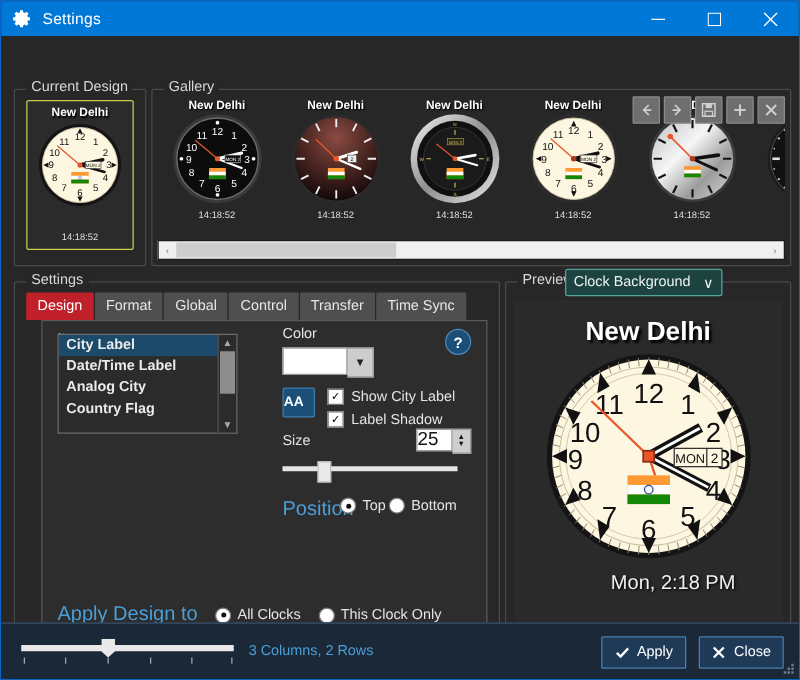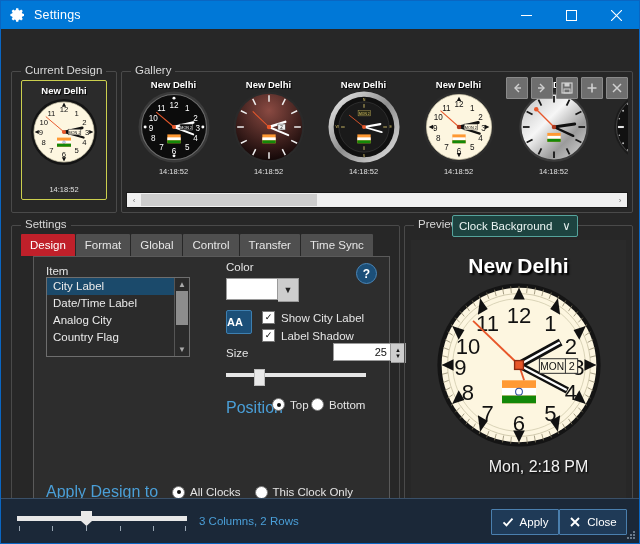--- a/index.html
+++ b/index.html
@@ -48,39 +48,39 @@
   #settings{left:10px;top:196px;width:387px;height:296px;}
   .tabs{position:absolute;left:9px;top:8px;display:flex;gap:1px;text-align:right;}
   .tab{height:22px;padding:0 9px;display:flex;align-items:center;font-size:11.5px;background:#4f4f4f;color:#e6e6e6;border-radius:1px 1px 0 0;}
   .tab.active{background:#c0202a;color:#fff;}
   .tabpanel{position:absolute;left:9px;top:30px;right:9px;bottom:8px;border:1px solid #5a5a5a;background:#2d2d2d;margin-left:12px;}
 
   .lbl{font-size:11.5px;color:#e4e4e4;}
   .lbl-accent{font-size:16px;color:#4a9fd8;}
 
   .item-label{position:absolute;left:12px;top:8px;}
-  .listbox{position:absolute;left:12px;top:20px;width:142px;height:78px;background:#2b2b2b;border:1px solid #6e6e6e;overflow:hidden;}
+  .listbox{position:absolute;left:12px;top:10px;width:142px;height:78px;background:#2b2b2b;border:1px solid #6e6e6e;overflow:hidden;font-weight:bold;}
   .lb-row{height:17px;line-height:17px;padding-left:6px;font-size:11.5px;color:#eaeaea;}
   .lb-row.sel{background:#1b4a6b;}
   .lb-scroll{position:absolute;right:0;top:0;width:14px;height:100%;background:#2b2b2b;border-left:1px solid #555;}
   .lb-sc-arrow{height:13px;display:flex;align-items:center;justify-content:center;color:#aaa;font-size:8px;}
   .lb-sc-thumb{margin:0 1px;height:34px;background:#8d8d8d;}
 
   .color-label{position:absolute;left:192px;top:4px;}
   .color-ctl{position:absolute;left:192px;top:21px;display:flex;}
   .color-swatch{width:50px;height:20px;background:#ffffff;border:1px solid #9a9a9a;}
   .color-arrow{width:20px;height:22px;background:#cdcdcd;border:1px solid #9a9a9a;border-left:none;display:flex;align-items:center;justify-content:center;font-size:9px;color:#222;}
 
   .font-btn{position:absolute;left:192px;top:53px;width:24px;height:22px;background:#1c4f78;border:1px solid #3d7fb0;display:flex;align-items:center;justify-content:flex-start;border-radius:2px;color:#fff;font-size:11px;font-weight:bold;}
   .chk-row{position:absolute;left:228px;display:flex;align-items:center;gap:6px;}
   .chk{width:11px;height:11px;background:#fff;border:1px solid #777;display:flex;align-items:center;justify-content:center;color:#000;font-size:9px;line-height:1;}
 
   .size-label{position:absolute;left:192px;top:90px;}
   .spin{position:absolute;left:299px;top:86px;display:flex;}
-  .spin-val{width:24px;height:16px;background:#fff;color:#111;font-size:11px;text-align:right;padding-right:3px;line-height:16px;border:1px solid #9a9a9a;padding-left:29px;}
+  .spin-val{width:24px;height:16px;background:#fff;color:#111;font-size:15px;padding-right:3px;line-height:16px;border:1px solid #9a9a9a;}
   .spin-btns{width:14px;height:18px;background:#cdcdcd;border:1px solid #9a9a9a;border-left:none;display:flex;flex-direction:column;align-items:center;justify-content:center;font-size:6px;color:#111;line-height:1;}
   .size-slider{position:absolute;left:192px;top:112px;width:140px;height:12px;}
   .ss-track{position:absolute;top:4px;left:0;width:140px;height:4px;background:#e6e6e6;}
   .ss-thumb{position:absolute;left:28px;top:0;width:9px;height:15px;background:#e9e9e9;border:1px solid #bdbdbd;}
 
   .position-label{position:absolute;left:192px;top:142px;}
   .radio-grp{position:absolute;top:141px;display:flex;align-items:center;gap:5px;}
   .radio{width:11px;height:11px;border-radius:50%;background:#fff;border:1px solid #777;display:flex;align-items:center;justify-content:center;}
   .radio .dot{width:4px;height:4px;border-radius:50%;background:#111;}
 
@@ -97,21 +97,21 @@
   .prev-time{font-size:16px;color:#f0f0f0;margin-top:8px;text-shadow:1px 1px 2px #000;margin-left:40px;}
 
   
   .bottom{position:absolute;left:0;right:0;bottom:0;height:44px;background:#1b2838;border-top:1px solid #3a5068;}
   .grid-slider{position:absolute;left:16px;top:13px;width:170px;height:20px;}
   .gs-track{position:absolute;top:4px;left:0;width:170px;height:5px;background:#e8e8e8;}
   .gs-thumb{position:absolute;left:64px;top:-1px;width:11px;height:15px;background:#e9e9e9;clip-path:polygon(0 0,100% 0,100% 66%,50% 100%,0 66%);}
   .gs-ticks{position:absolute;top:14px;left:0;width:170px;height:6px;}
   .gs-ticks i{position:absolute;width:1px;height:5px;background:#9aa7b4;}
   .grid-text{position:absolute;left:198px;top:16px;font-size:11.5px;color:#4a9fd8;}
-  .bbtns{position:absolute;right:12px;top:10px;display:flex;padding-left:16px;}
+  .bbtns{position:absolute;right:12px;top:10px;display:flex;gap:10px;padding-left:16px;}
   .bbtn{width:66px;height:24px;background:#1f3a57;border:1px solid #4a7fae;color:#fff;font-size:11.5px;display:flex;align-items:center;justify-content:center;gap:6px;border-radius:1px;}
   .grip{position:absolute;right:3px;bottom:3px;width:9px;height:9px;}
   .grip i{position:absolute;width:2px;height:2px;background:#6b7a8a;}
 </style>
 </head>
 <body>
 
 <div class="win">
 
   <div class="titlebar">

